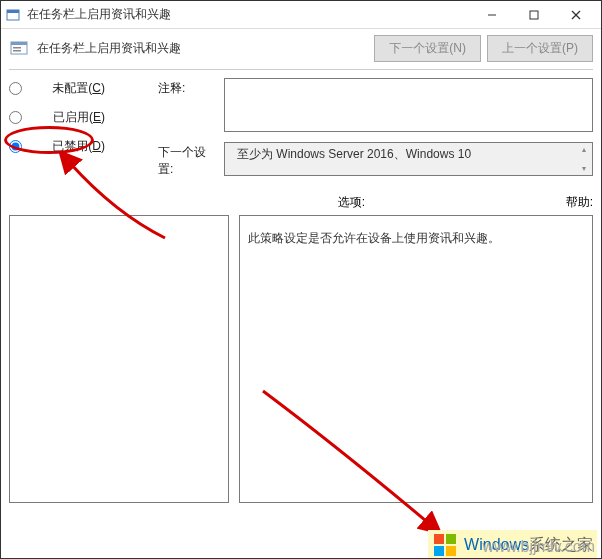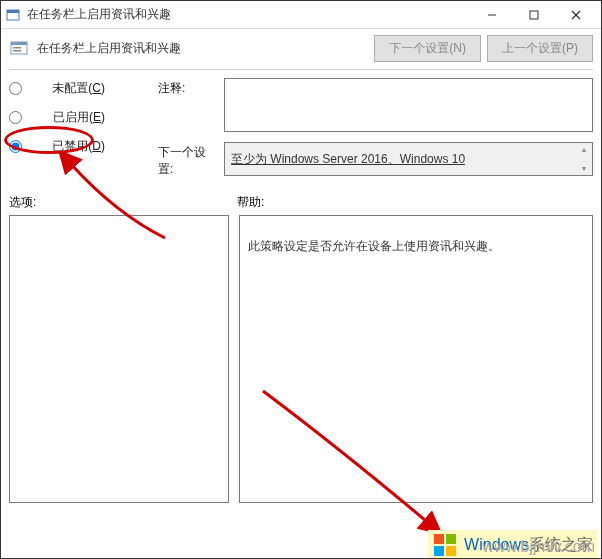--- a/index.html
+++ b/index.html
@@ -81,50 +81,50 @@
       resize: none;
       font-family: inherit;
       font-size: 12px;
       padding: 2px 4px;
     }
     .platform-box {
       flex: 1; height: 34px;
       border: 1px solid #7a7a7a;
       background: #f0f0f0;
       display: flex;
-      align-items: center;
-      padding: 3px 6px;
+      align-items: flex-start;
+      padding: 3px 12px;
       position: relative;
       color: #333;
-      text-decoration: underline;
     }
     .platform-box .scroll-hint {
       position: absolute; right: 2px; top: 2px; bottom: 2px; width: 12px;
       display: flex; flex-direction: column; justify-content: space-between;
       color: #888; font-size: 8px; align-items: center;
     }
     .mid-labels {
       display: flex;
       padding: 16px 8px 4px;
+      justify-content: flex-end;
     }
     .mid-labels .opt-label { width: 228px; font-size: 12px; }
     .mid-labels .help-label { font-size: 12px; }
     .panels {
       display: flex;
       gap: 10px;
       padding: 0 8px 8px;
     }
     .panel {
       border: 1px solid #7a7a7a;
       background: #fff;
       height: 288px;
       overflow: auto;
     }
     .panel.options { width: 220px; }
-    .panel.help { flex: 1; padding: 22px 8px; font-size: 12px; color: #333; }
+    .panel.help { flex: 1; padding: 14px 8px; font-size: 12px; color: #333; }
     .highlight-ellipse {
       position: absolute;
       left: 3px; top: 125px;
       width: 90px; height: 28px;
       border: 3px solid #d40000;
       border-radius: 50%;
       pointer-events: none;
     }
     .arrow1 {
       position: absolute;

